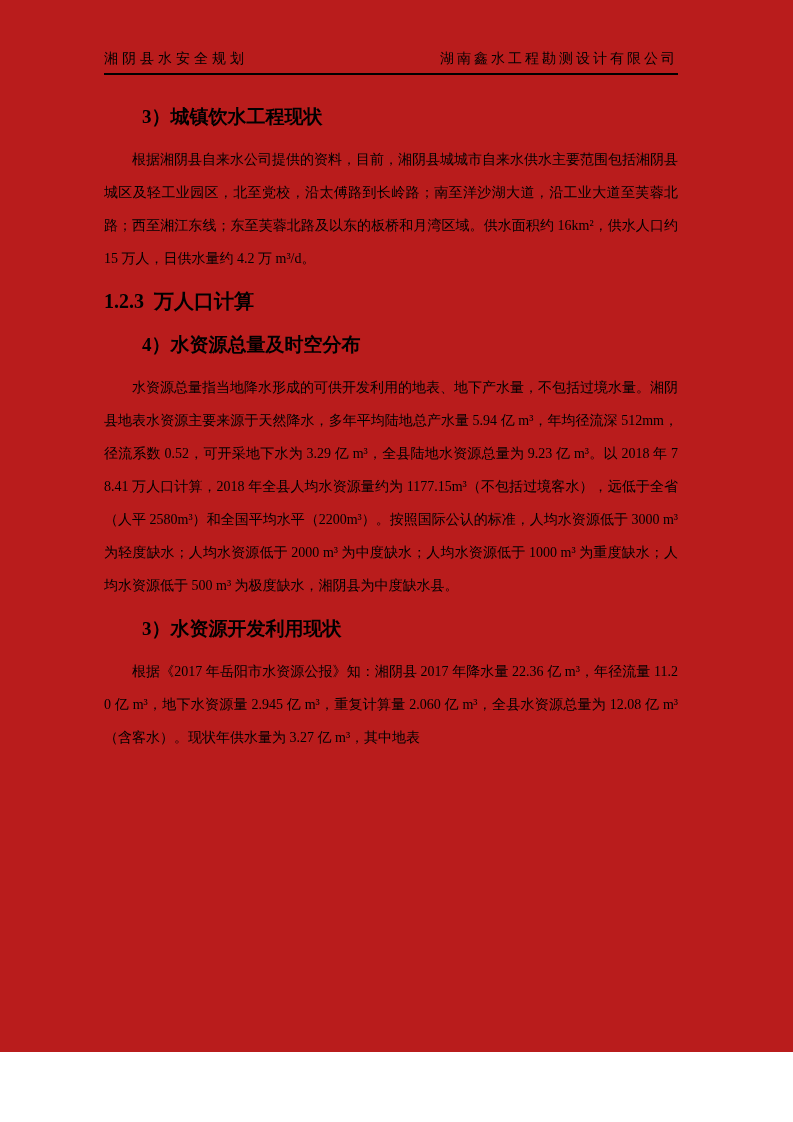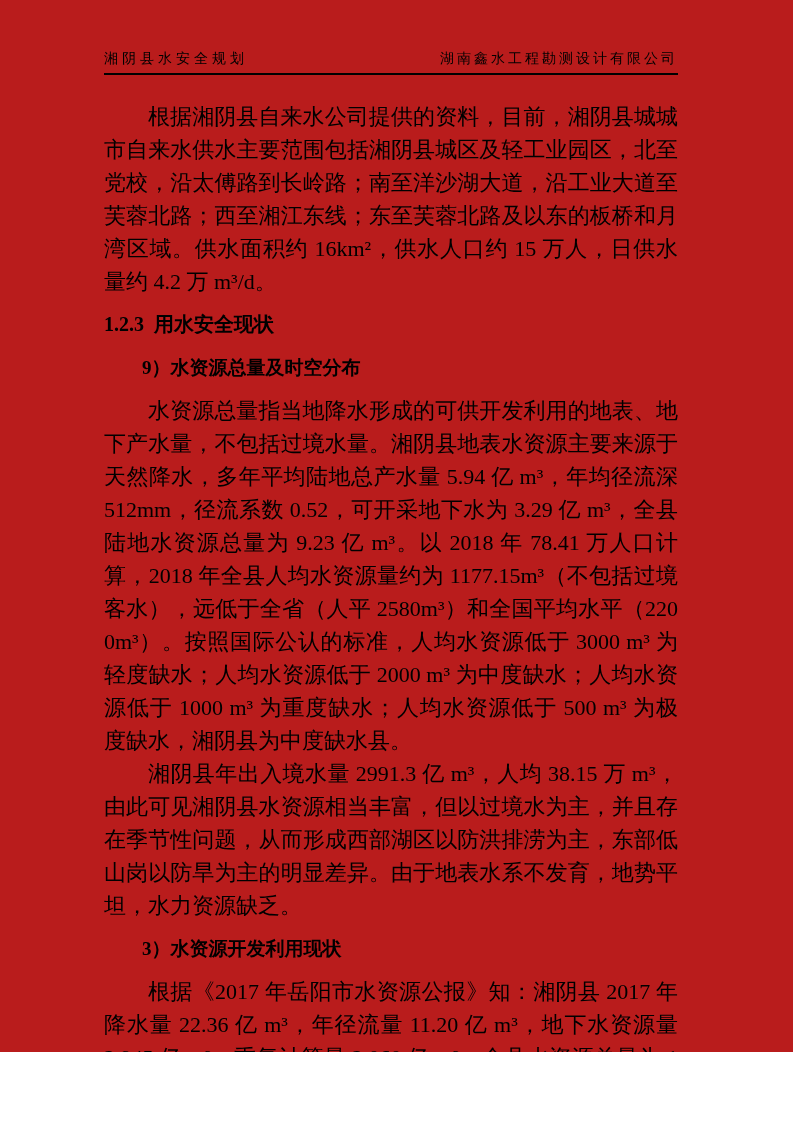--- a/index.html
+++ b/index.html
@@ -58,21 +58,21 @@
     line-height: 33px;
     text-indent: 2em;
     margin: 10px 0 10px 0;
     text-align: left;
     white-space: pre-wrap;
   }
   .doc-body > :first-child {
     margin-top: 0;
   }
   .doc-body .paragraph {
-    font-size: 22px;
+    font-size: 14px;
     line-height: 33px;
     margin: 0;
     text-indent: 2em;
     word-break: break-all;
   }
   .page-footer {
     position: absolute;
     top: 1028px;
     left: 0;
     width: 100%;
@@ -85,23 +85,23 @@
 <body>
 
 <div class="page">
 
   <header class="page-header">
     <span class="hdr-left">湘阴县水安全规划</span>
     <span class="hdr-right">湖南鑫水工程勘测设计有限公司</span>
   </header>
 
   <main class="doc-body">
+      <h2 class="sub-heading">3）城镇饮水工程现状</h2>
       <p class="paragraph">根据湘阴县自来水公司提供的资料，目前，湘阴县城城市自来水供水主要范围包括湘阴县城区及轻工业园区，北至党校，沿太傅路到长岭路；南至洋沙湖大道，沿工业大道至芙蓉北路；西至湘江东线；东至芙蓉北路及以东的板桥和月湾区域。供水面积约 16km²，供水人口约 15 万人，日供水量约 4.2 万 m³/d。</p>
-      <h2 class="section-heading">1.2.3  用水安全现状</h2>
-      <h2 class="sub-heading">9）水资源总量及时空分布</h2>
+      <h2 class="section-heading">1.2.3  万人口计算</h2>
+      <h2 class="sub-heading">4）水资源总量及时空分布</h2>
       <p class="paragraph">水资源总量指当地降水形成的可供开发利用的地表、地下产水量，不包括过境水量。湘阴县地表水资源主要来源于天然降水，多年平均陆地总产水量 5.94 亿 m³，年均径流深 512mm，径流系数 0.52，可开采地下水为 3.29 亿 m³，全县陆地水资源总量为 9.23 亿 m³。以 2018 年 78.41 万人口计算，2018 年全县人均水资源量约为 1177.15m³（不包括过境客水），远低于全省（人平 2580m³）和全国平均水平（2200m³）。按照国际公认的标准，人均水资源低于 3000 m³ 为轻度缺水；人均水资源低于 2000 m³ 为中度缺水；人均水资源低于 1000 m³ 为重度缺水；人均水资源低于 500 m³ 为极度缺水，湘阴县为中度缺水县。</p>
-      <p class="paragraph">湘阴县年出入境水量 2991.3 亿 m³，人均 38.15 万 m³，由此可见湘阴县水资源相当丰富，但以过境水为主，并且存在季节性问题，从而形成西部湖区以防洪排涝为主，东部低山岗以防旱为主的明显差异。由于地表水系不发育，地势平坦，水力资源缺乏。</p>
       <h2 class="sub-heading">3）水资源开发利用现状</h2>
       <p class="paragraph">根据《2017 年岳阳市水资源公报》知：湘阴县 2017 年降水量 22.36 亿 m³，年径流量 11.20 亿 m³，地下水资源量 2.945 亿 m³，重复计算量 2.060 亿 m³，全县水资源总量为 12.08 亿 m³（含客水）。现状年供水量为 3.27 亿 m³，其中地表</p>
     </main>
 
 
 </div>
 
 </body></html>

